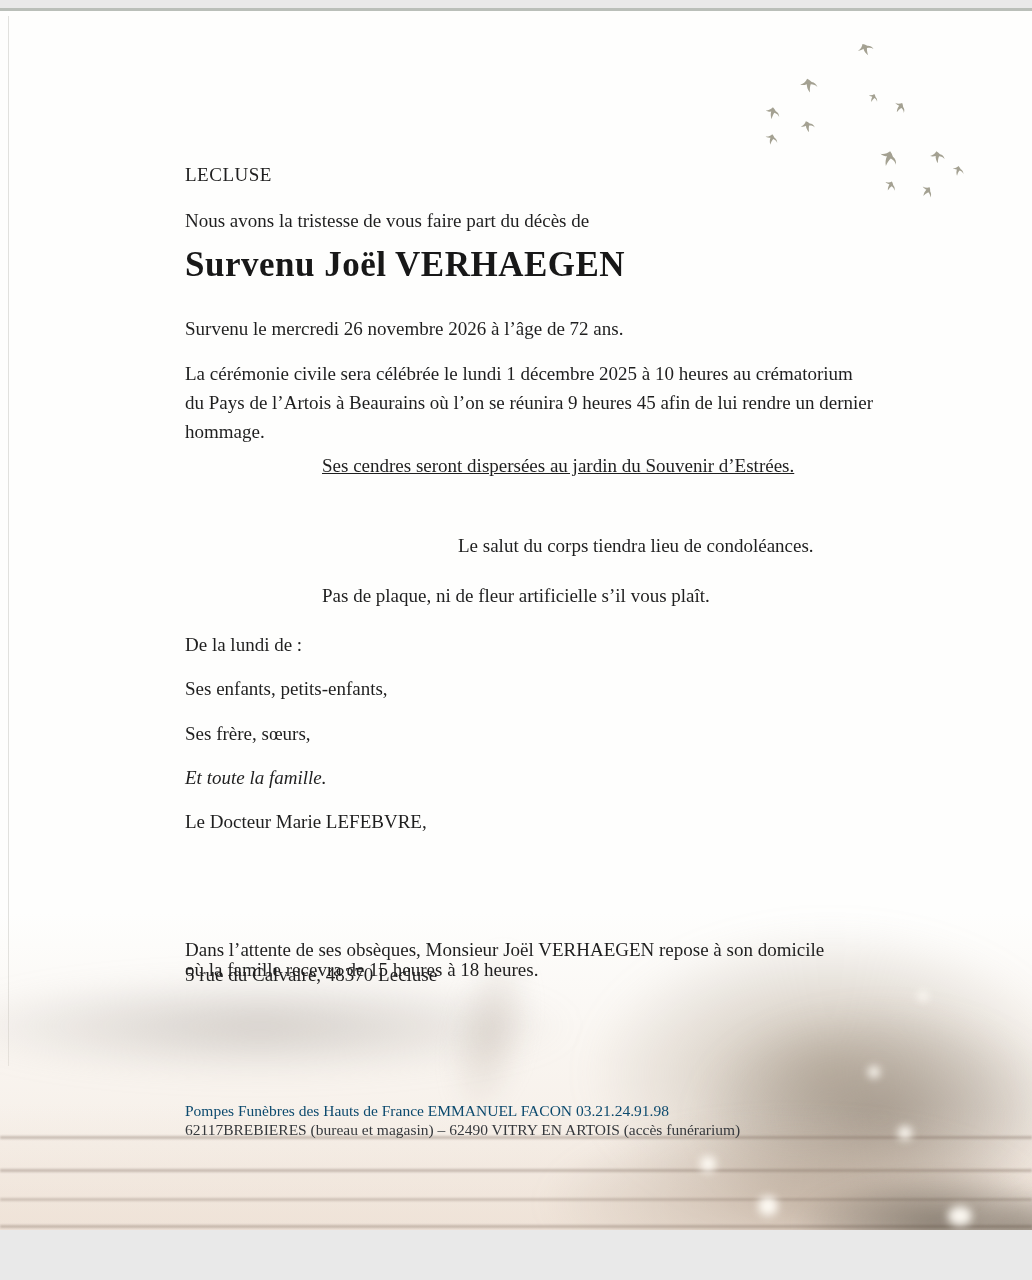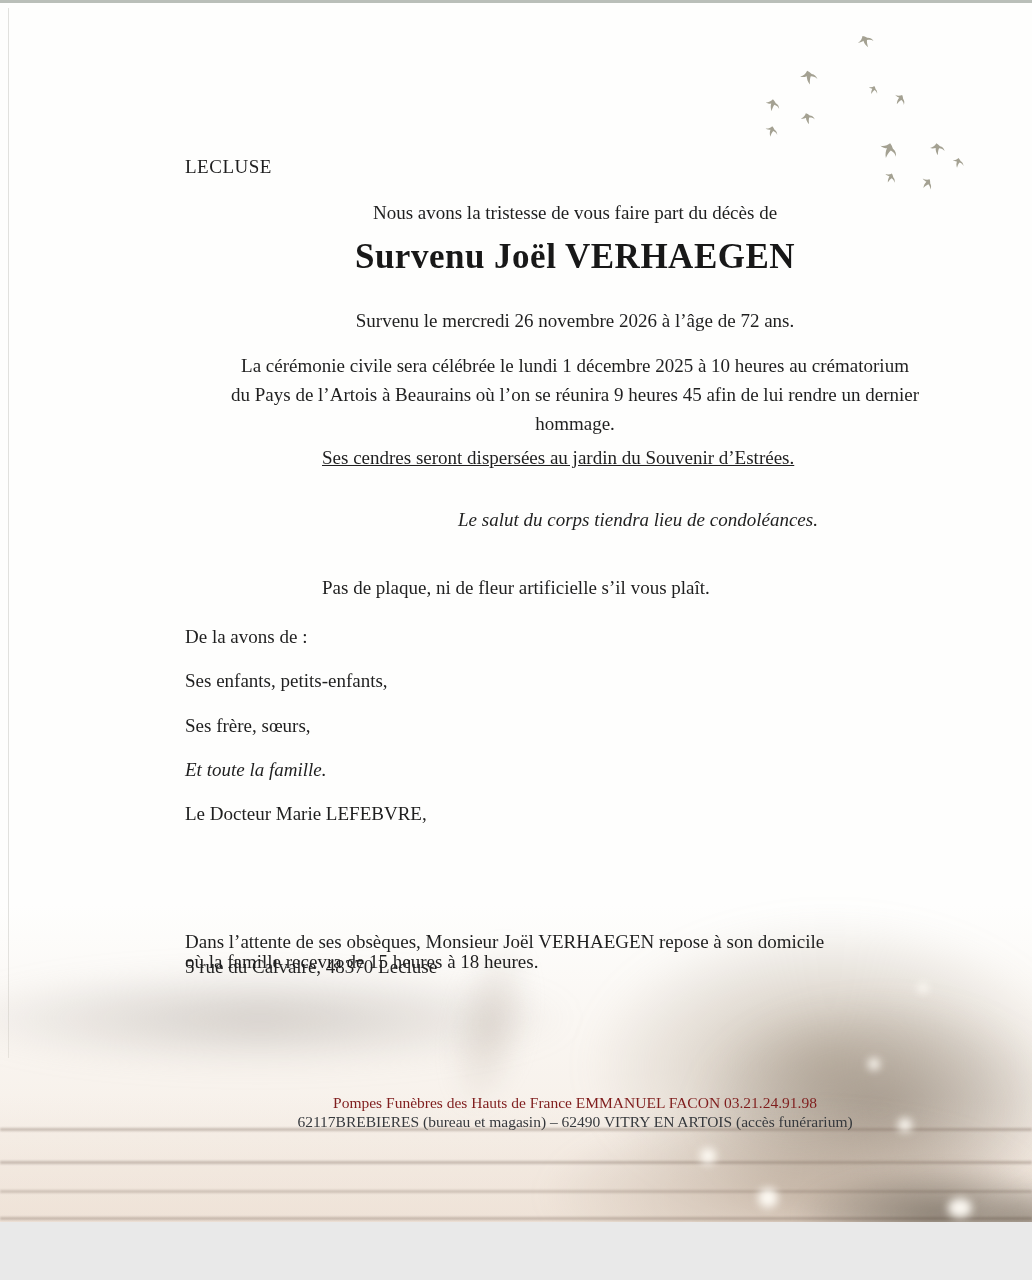--- a/index.html
+++ b/index.html
@@ -1,19 +1,19 @@
 <!DOCTYPE html>
 <html><head>
 <meta charset="utf-8">
 <style>
   html,body{margin:0;padding:0;background:#e9e9e9;}
   .page{
     position:relative;
     width:1032px;height:1222px;
-    margin:0 auto;
+    margin:8px auto;
     background:#fefefd;
     overflow:hidden;
     font-family:"Liberation Serif", serif;
     color:#1f1f1f;
   }
   
   .scan-top{position:absolute;top:0;left:0;width:100%;height:3px;background:#a9afa7;opacity:.8;}
   .scan-left{position:absolute;top:8px;left:8px;width:1px;height:1050px;background:#c9c9c4;opacity:.55;}
   
   .photo{position:absolute;inset:0;pointer-events:none;}
@@ -39,37 +39,37 @@
     background:linear-gradient(180deg,rgba(236,222,210,0),rgba(231,214,199,.55));}
   .plank-line{position:absolute;left:0;width:100%;height:3px;filter:blur(1px);background:rgba(128,110,96,.38);}
   .bottom-strip{position:absolute;left:0;top:1264px;width:100%;height:16px;background:rgba(249,245,240,.85);}
   
   .birds{position:absolute;left:0;top:0;width:100%;height:220px;}
   .bird{position:absolute;opacity:.8;}
   .bird svg{display:block;fill:#8e8b78;}
   
   .content{position:absolute;left:185px;top:0;width:780px;font-size:19px;line-height:27px;}
   .tblock{position:absolute;width:100%;}
-  .center{text-align:center;}
+  .center{text-align:left;}
   .commune{top:153px;letter-spacing:.5px;}
   .intro{top:199px;}
   .name{top:236px;font-size:35px;line-height:42px;font-weight:bold;letter-spacing:.5px;color:#181818;}
   .survenu{top:307px;}
-  .ceremony{top:351px;white-space:pre-line;line-height:29px;text-align:center;}
+  .ceremony{top:351px;white-space:pre-line;line-height:29px;}
   .ashes{top:444px;padding-left:137px;box-sizing:border-box;text-decoration:underline;}
-  .condolences{top:506px;padding-left:273px;box-sizing:border-box;font-style:italic;}
+  .condolences{top:524px;padding-left:273px;box-sizing:border-box;}
   .plaque{top:574px;padding-left:137px;box-sizing:border-box;}
   .from{top:623px;}
   .fam0{top:667px;}
   .fam1{top:712px;}
   .fam2{top:756px;font-style:italic;}
   .fam3{top:800px;}
   .repose{top:932px;white-space:pre-line;line-height:20px;}
   .address{top:953px;}
-  .footer1{top:1093px;font-size:15.5px;line-height:19px;color:#7f1d1d;}
+  .footer1{top:1093px;font-size:15.5px;line-height:19px;color:#0c4a6e;}
   .footer2{top:1112px;font-size:15.5px;line-height:19px;color:#35383c;}
 </style>
 </head>
 <body>
 
 <div class="page">
 
   <div class="scan-top"></div>
   <div class="scan-left"></div>
 
@@ -175,21 +175,21 @@
     <div class="tblock commune">LECLUSE</div>
     <div class="tblock intro center">Nous avons la tristesse de vous faire part du décès de</div>
     <div class="tblock name center">Survenu Joël VERHAEGEN</div>
     <div class="tblock survenu center">Survenu le mercredi 26 novembre 2026 à l’âge de 72 ans.</div>
     <div class="tblock ceremony">La cérémonie civile sera célébrée le lundi 1 décembre 2025 à 10 heures au crématorium
  du Pays de l’Artois à Beaurains où l’on se réunira 9 heures 45 afin de lui rendre un dernier
 hommage.</div>
     <div class="tblock ashes">Ses cendres seront dispersées au jardin du Souvenir d’Estrées.</div>
     <div class="tblock condolences">Le salut du corps tiendra lieu de condoléances.</div>
     <div class="tblock plaque">Pas de plaque, ni de fleur artificielle s’il vous plaît.</div>
-    <div class="tblock from">De la avons de :</div>
+    <div class="tblock from">De la lundi de :</div>
     <div class="tblock fam0">Ses enfants, petits-enfants,</div>
     <div class="tblock fam1">Ses frère, sœurs,</div>
     <div class="tblock fam2">Et toute la famille.</div>
     <div class="tblock fam3">Le Docteur Marie LEFEBVRE,</div>
     <div class="tblock repose">Dans l’attente de ses obsèques, Monsieur Joël VERHAEGEN repose à son domicile
  où la famille recevra de 15 heures à 18 heures.</div>
     <div class="tblock address">5 rue du Calvaire, 48370 Lecluse</div>
     <div class="tblock footer1 center">Pompes Funèbres des Hauts de France EMMANUEL FACON 03.21.24.91.98</div>
     <div class="tblock footer2 center">62117BREBIERES (bureau et magasin) – 62490 VITRY EN ARTOIS (accès funérarium)</div>
   </div>

